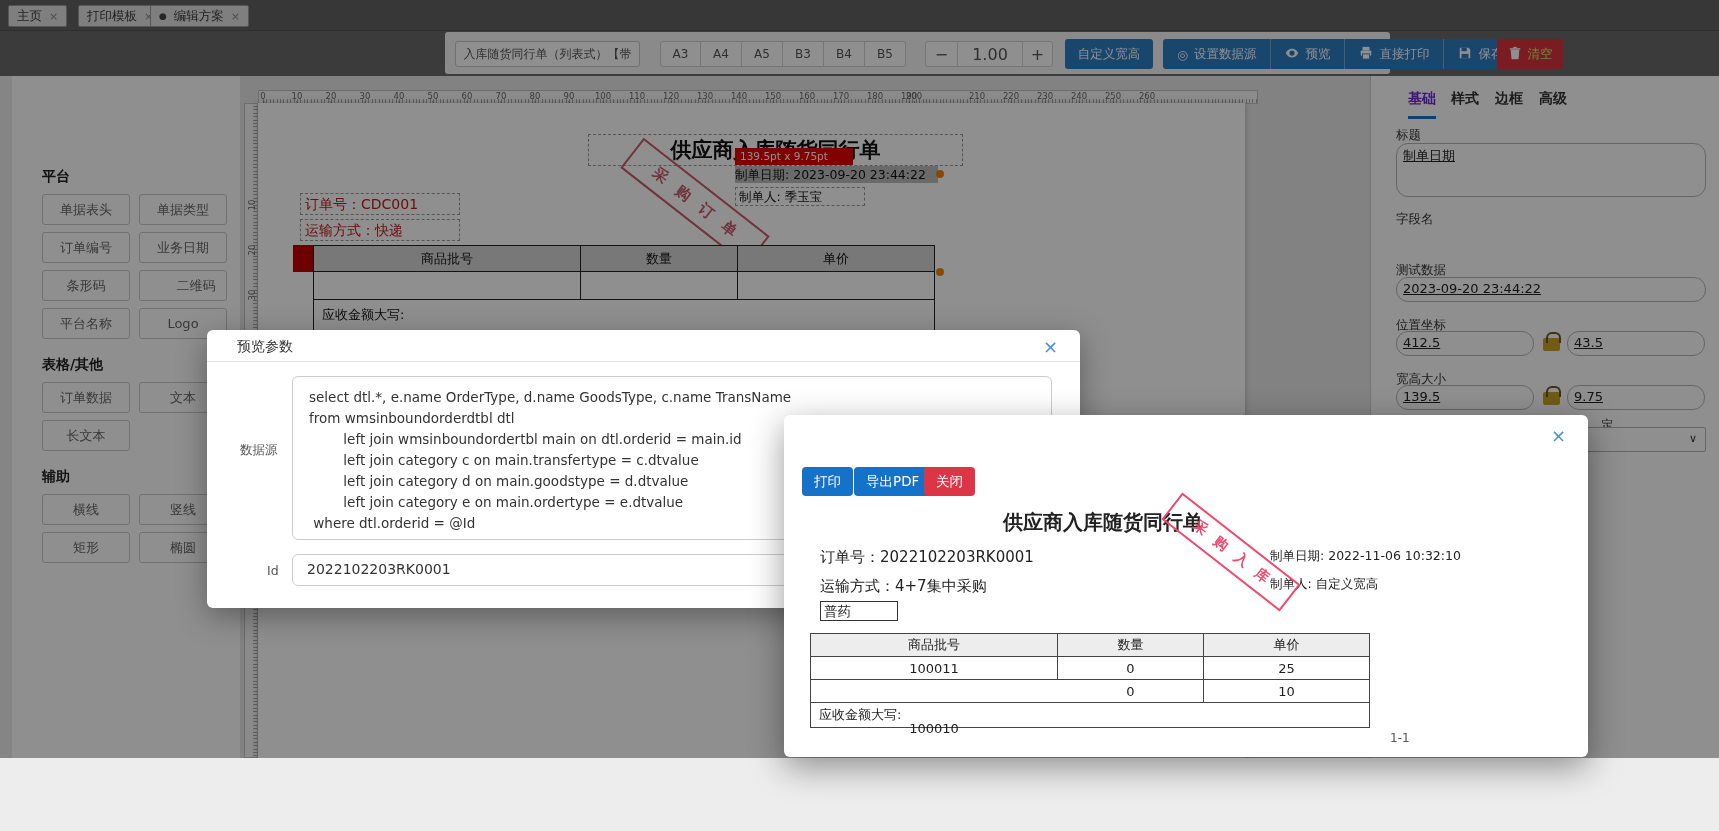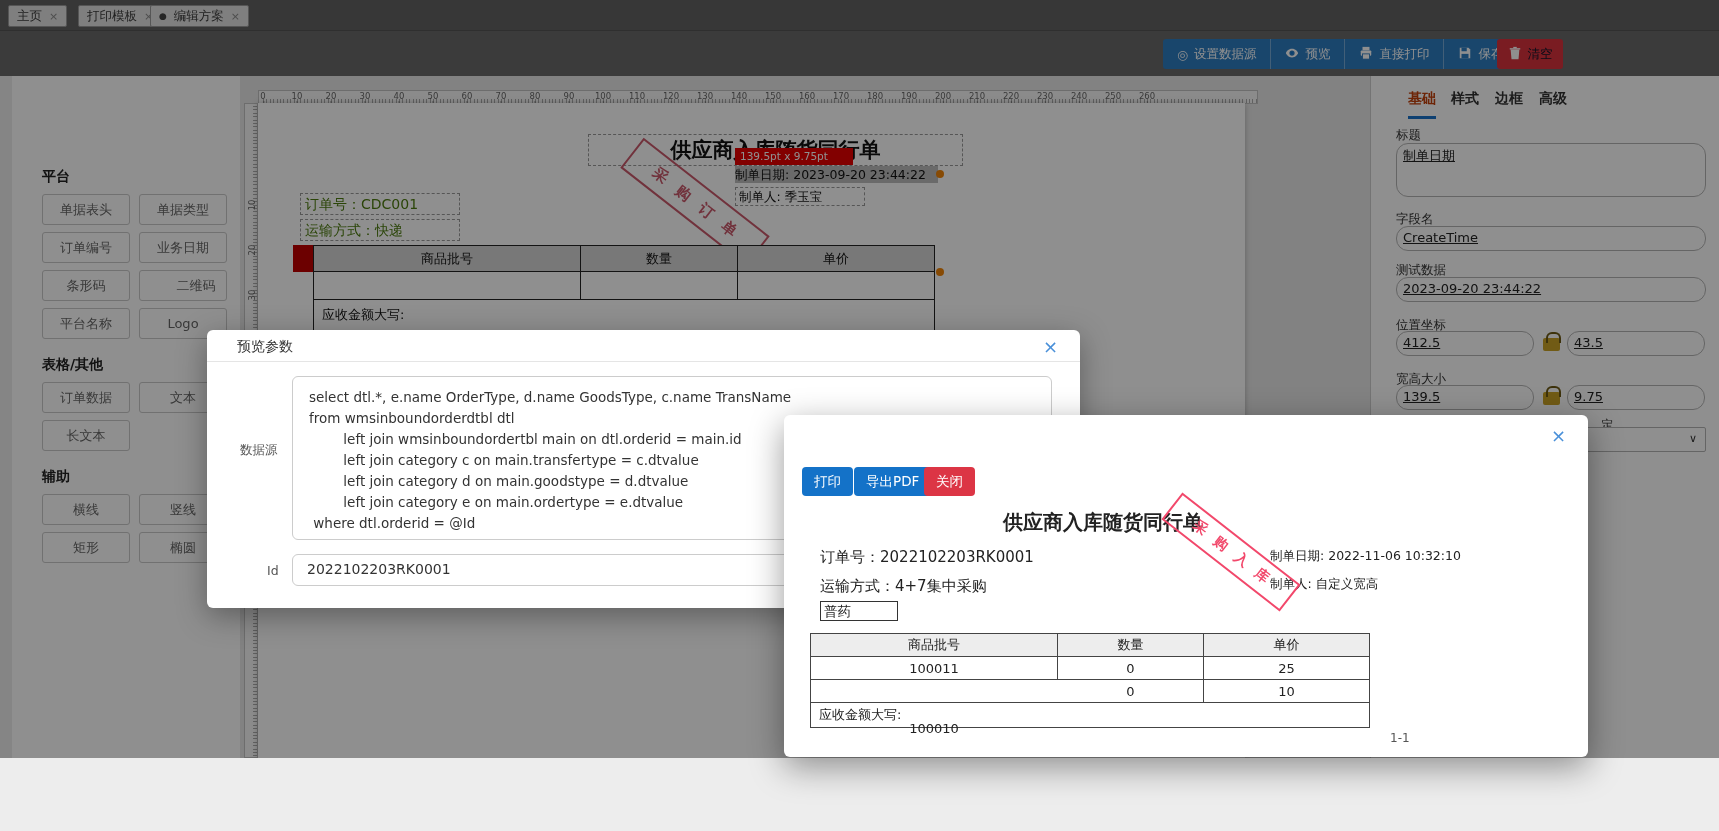--- a/index.html
+++ b/index.html
@@ -23,21 +23,21 @@
   .size-group .sz:first-child { border-left:1px solid #d2d2d2; border-radius:3px 0 0 3px; }
   .size-group .sz:last-child { border-radius:0 3px 3px 0; }
   .zoom-group { position:absolute; left:480px; top:9px; display:flex; }
   .zoom-group > div { height:26px; background:#fff; border:1px solid #d2d2d2; display:flex; align-items:center; justify-content:center; color:#555; }
   .blue-btn { background:#2d7dc1; color:#fff; border:none; border-radius:3px; font-size:12.5px;
               display:flex; align-items:center; justify-content:center; gap:6px; }
   .btn-group-blue { position:absolute; display:flex; border-radius:3px; overflow:hidden; }
   .btn-group-blue .gbtn { height:30px; background:#2d7dc1; color:#fff; font-size:12.5px; display:flex; align-items:center;
                           justify-content:center; gap:6px; border-right:1px solid rgba(255,255,255,.35); padding:0 14px; }
   .btn-group-blue .gbtn:last-child { border-right:none; }
-  .red-btn { background:#d9323e; color:#0f172a; border:none; border-radius:3px; font-size:12.5px;
+  .red-btn { background:#d9323e; color:#bef264; border:none; border-radius:3px; font-size:12.5px;
              display:flex; align-items:center; justify-content:center; gap:6px; }
   .mini-ic { display:inline-block; }
 
   
   #sidebar { position:absolute; left:0; top:76px; width:240px; height:753px; background:#fff; border-right:1px solid #d5d5d5;margin-left:12px; }
   .sb-head { position:absolute; left:30px; font-size:14px; font-weight:bold; color:#222; }
   .sb-btn { position:absolute; width:88px; height:31px; background:#fff; border:1px solid #c9c9c9; border-radius:3px;
             font-size:13px; color:#666; display:flex; align-items:center; justify-content:center; }
 
   
@@ -46,21 +46,21 @@
             background-image:repeating-linear-gradient(90deg,#adadad 0 1px,transparent 1px 3.4px);
             background-size:100% 4px; background-position:4px bottom; background-repeat:no-repeat; }
   .hnum { position:absolute; top:0; font-size:8.5px; color:#666; transform:translateX(-50%); }
   .hnum::after { content:""; position:absolute; left:50%; top:10px; width:1px; height:8px; background:#888; }
   #vruler { position:absolute; left:4px; top:27px; width:14px; height:655px; background:#f8f8f8; border:1px solid #c2c2c2;
             background-image:repeating-linear-gradient(180deg,#adadad 0 1px,transparent 1px 3.4px);
             background-size:4px 100%; background-position:right 2px; background-repeat:no-repeat; }
   .vnum { position:absolute; left:0px; font-size:8.5px; color:#666; transform:rotate(-90deg); transform-origin:center; width:14px; text-align:center; }
   #page { position:absolute; left:18px; top:27px; width:987px; height:655px; background:#fff; box-shadow:0 0 6px rgba(0,0,0,.25); }
 
-  .dashed-box { position:absolute; border:1px dashed #999; color:#4d7c0f; }
+  .dashed-box { position:absolute; border:1px dashed #999; color:#b91c1c; }
   #tpl-title { left:330px; top:31px; width:375px; height:32px; font-size:21px; font-weight:bold; text-align:center; line-height:30px; color:#111; }
   .fld { font-size:14px; line-height:20px; padding-left:4px; }
   #tpl-goods { position:absolute; left:42px; top:142px; width:80px; height:22px; border:1px solid #333; font-size:14px; line-height:20px; padding-left:3px; color:#111; }
   #size-badge { position:absolute; left:477px; top:45px; width:118px; height:17px; background:#e80000; color:#fff; font-size:10.5px; line-height:17px; padding-left:5px; }
   #sel-field { position:absolute; left:477px; top:63px; width:203px; height:17px; background:#bdbdbd; font-size:12.5px; line-height:17px; color:#111; }
   #tpl-creator { position:absolute; left:477px; top:84px; width:130px; height:19px; border:1px dashed #999; font-size:12.5px; line-height:17px; padding-left:3px; color:#111; }
   .handle-dot { position:absolute; width:8px; height:8px; border-radius:50%; background:#f08408; }
   #cv-stamp { position:absolute; left:357px; top:80px; width:160px; height:38px; border:2px solid #c9596b; transform:rotate(38deg);
               color:#c9596b; font-size:15px; font-weight:bold; display:flex; align-items:center; justify-content:center; letter-spacing:14px; padding-left:14px; }
 
@@ -70,21 +70,21 @@
   .cvt-row.first { border-top:1px solid #222; }
   .cvt-cell { border-right:1px solid #222; font-size:13px; color:#111; display:flex; align-items:center; justify-content:center; }
   .cvt-cell:last-child { border-right:none; }
   .cvt-head { background:#d6d6d6; height:27px; }
   .cvt-body { height:28px; background:#fff; }
   .cvt-foot { height:30px; background:#fff; font-size:13px; color:#111; align-items:center; display:flex; padding-left:8px; }
 
   
   #props { position:absolute; left:1370px; top:76px; width:349px; height:682px; background:#fff; border-left:1px solid #cfcfcf; }
   .ptab { position:absolute; top:14px; font-size:14px; font-weight:bold; color:#333; padding-bottom:8px; }
-  .ptab.active { color:#c2410c; border-bottom:3px solid #1a73c9; }
+  .ptab.active { color:#6d28d9; border-bottom:3px solid #1a73c9; }
   .plabel { position:absolute; left:25px; font-size:12.5px; color:#333; }
   .pinput { position:absolute; border:1px solid #b5b5b5; border-radius:12px; background:#fff; font-size:13px; color:#222; padding:3px 6px; color:#222;text-decoration:underline; }
   .lock { position:absolute; width:17px; height:13px; background:#c9a227; border-radius:2px; }
   .lock::before { content:""; position:absolute; left:3px; top:-6px; width:11px; height:9px; border:2.5px solid #6e5a14; border-bottom:none; border-radius:6px 6px 0 0; }
   #prop-partial { position:absolute; font-size:12.5px; color:#333; }
   #prop-select { position:absolute; border:1px solid #b5b5b5; border-radius:2px; background:#fff; height:25px; }
   #prop-select .chev { position:absolute; right:8px; top:4px; color:#333; font-size:11px; }
 
   
   #overlay { position:absolute; left:0; top:0; width:1719px; height:758px; background:rgba(0,0,0,0.44); z-index:50; }
@@ -140,20 +140,37 @@
       <span>打印模板</span>
       <span class="x">×</span>
     </div>
     <div class="tab" style="left:150px;">
       <span class="dot">●</span>
       <span>编辑方案</span>
       <span class="x">×</span>
     </div>
   </div>
 
+  <div id="toolbar-card">
+    <div class="tb-btn" style="left:10px; width:185px;">入库随货同行单（列表式）【带</div>
+    <div class="size-group">
+        <div class="sz">A3</div>
+        <div class="sz">A4</div>
+        <div class="sz">A5</div>
+        <div class="sz">B3</div>
+        <div class="sz">B4</div>
+        <div class="sz">B5</div>
+      </div>
+    <div class="zoom-group">
+      <div style="width:33px; border-radius:3px 0 0 3px;">−</div>
+      <div style="width:64px; border-left:none; border-right:none;">1.00</div>
+      <div style="width:31px; border-radius:0 3px 3px 0;">+</div>
+    </div>
+    <div class="tb-btn blue-btn" style="left:620px; top:7px; width:88px; height:30px; border:none;">自定义宽高</div>
+  </div>
 
   <div class="btn-group-blue" style="left:1163px; top:39px;">
     <div class="gbtn">
       <span class="mini-ic">◎</span>
       <span>设置数据源</span>
     </div>
     <div class="gbtn">
       <span class="mini-ic"><svg class="icon" viewBox="0 0 16 16">
             <path d="M8 3C4 3 1.5 6.2 1 8c.5 1.8 3 5 7 5s6.5-3.2 7-5c-.5-1.8-3-5-7-5zm0 8a3 3 0 1 1 0-6 3 3 0 0 1 0 6z" fill="#fff"></path>
             <circle cx="8" cy="8" r="1.5" fill="#1472c8"></circle>
@@ -223,21 +240,21 @@
       <span class="hnum" style="left: 344px;">100</span>
       <span class="hnum" style="left: 378px;">110</span>
       <span class="hnum" style="left: 412px;">120</span>
       <span class="hnum" style="left: 446px;">130</span>
       <span class="hnum" style="left: 480px;">140</span>
       <span class="hnum" style="left: 514px;">150</span>
       <span class="hnum" style="left: 548px;">160</span>
       <span class="hnum" style="left: 582px;">170</span>
       <span class="hnum" style="left: 616px;">180</span>
       <span class="hnum" style="left: 650px;">190</span>
-      <span class="hnum" style="left: 684px;">200</span>
+      <span class="hnum" style="left: 655px;">200</span>
       <span class="hnum" style="left: 718px;">210</span>
       <span class="hnum" style="left: 752px;">220</span>
       <span class="hnum" style="left: 786px;">230</span>
       <span class="hnum" style="left: 820px;">240</span>
       <span class="hnum" style="left: 854px;">250</span>
       <span class="hnum" style="left: 888px;">260</span>
     </div>
   <div id="vruler">
       <span class="vnum" style="top: 96px;">10</span>
       <span class="vnum" style="top: 141px;">20</span>
@@ -282,21 +299,20 @@
 <div id="props">
   <div class="ptab active" style="left:37px;">基础</div>
   <div class="ptab" style="left:80px;">样式</div>
   <div class="ptab" style="left:124px;">边框</div>
   <div class="ptab" style="left:168px;">高级</div>
 
   <div class="plabel" style="top:51px;">标题</div>
   <div class="pinput" style="left:25px; top:67px; width:310px; height:54px;">制单日期</div>
 
   <div class="plabel" style="top:135px;">字段名</div>
-  <div class="pinput" style="left:25px; top:150px; width:310px; height:25px;">CreateTime</div>
 
   <div class="plabel" style="top:186px;">测试数据</div>
   <div class="pinput" style="left:25px; top:201px; width:310px; height:25px;">2023-09-20 23:44:22</div>
 
   <div class="plabel" style="top:241px;">位置坐标</div>
   <div class="pinput" style="left:25px; top:255px; width:138px; height:25px;">412.5</div>
   <div class="lock" style="left:172px; top:262px;"></div>
   <div class="pinput" style="left:196px; top:255px; width:138px; height:25px;">43.5</div>
 
   <div class="plabel" style="top:295px;">宽高大小</div>

